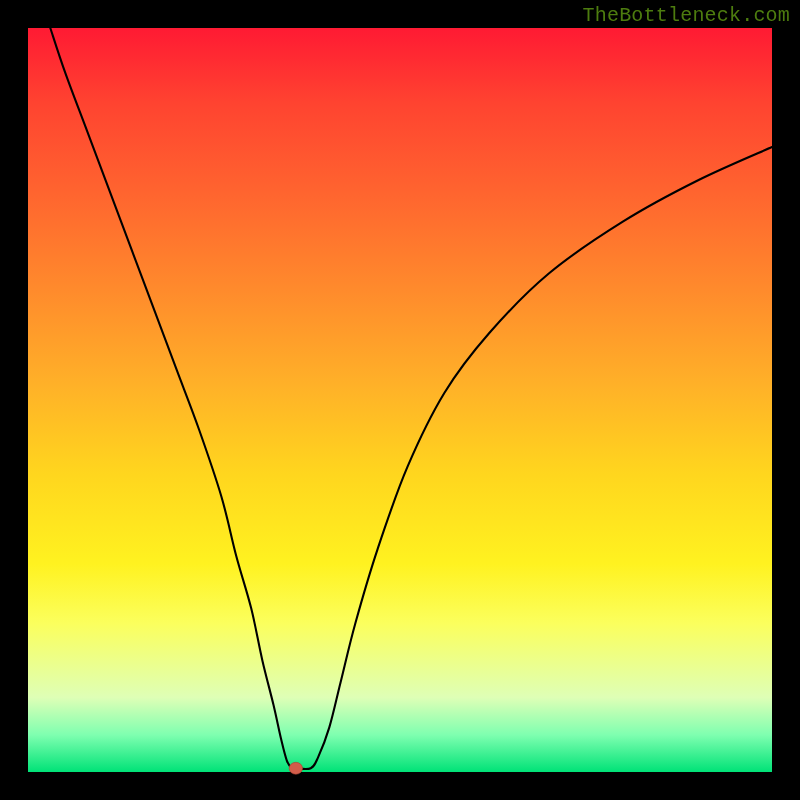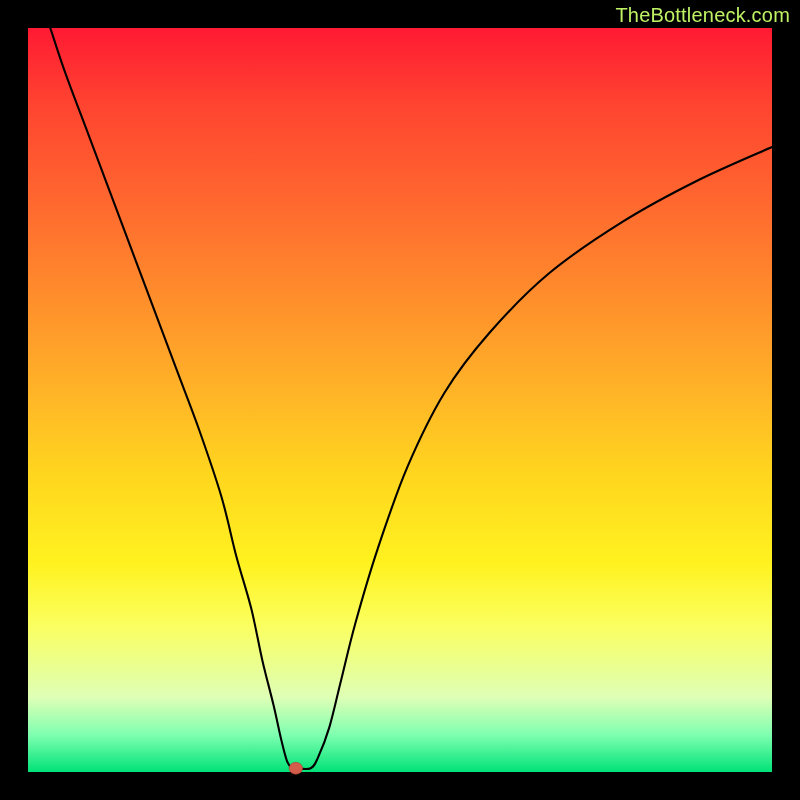--- a/index.html
+++ b/index.html
@@ -38,24 +38,25 @@
       #fbff5d 80%,
       #deffb6 90%,
       #7fffb0 95%,
       #00e277 100%
     );
   }
   .watermark {
     position: absolute;
     top: 4px;
     right: 10px;
-    color: #bef264;
+    color: #4d7c0f;
     font-size: 20px;
     font-weight: 500;
     letter-spacing: 0.2px;
+    font-family: Liberation Mono, monospace;
   }
   svg.plot-lines {
     position: absolute;
     top: 28px;
     left: 28px;
     width: 744px;
     height: 744px;
     overflow: visible;
   }
 </style>

